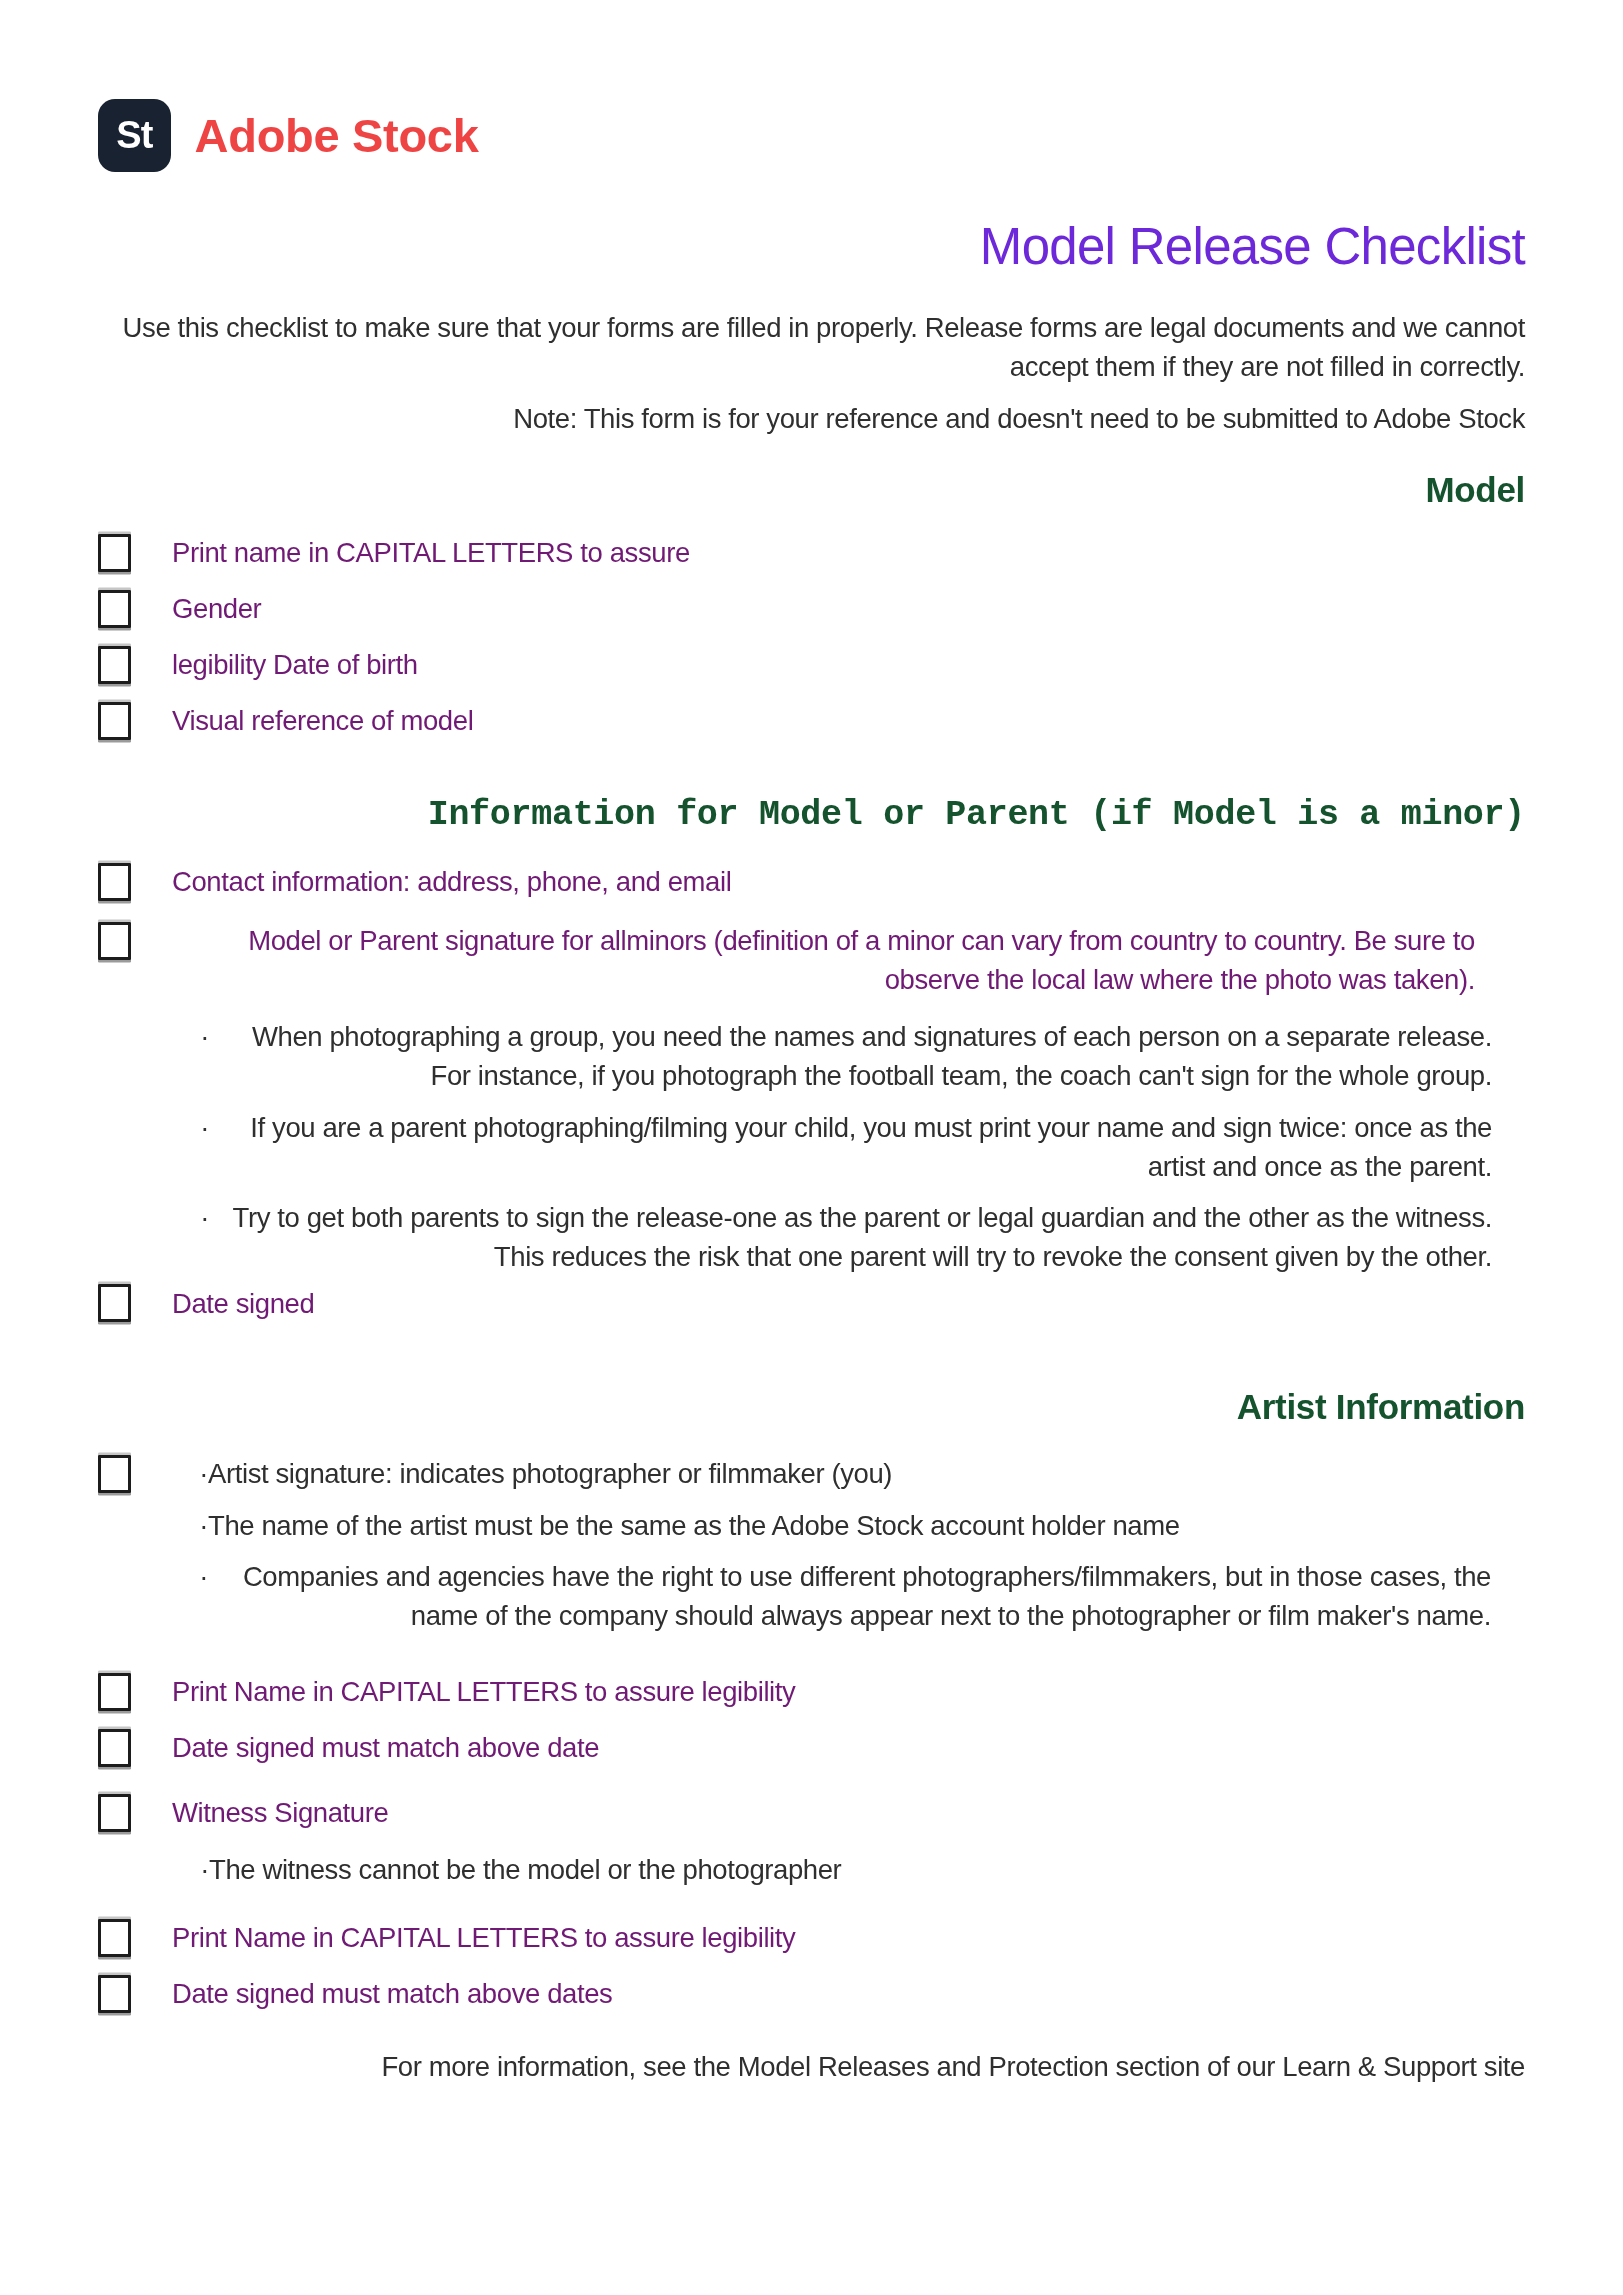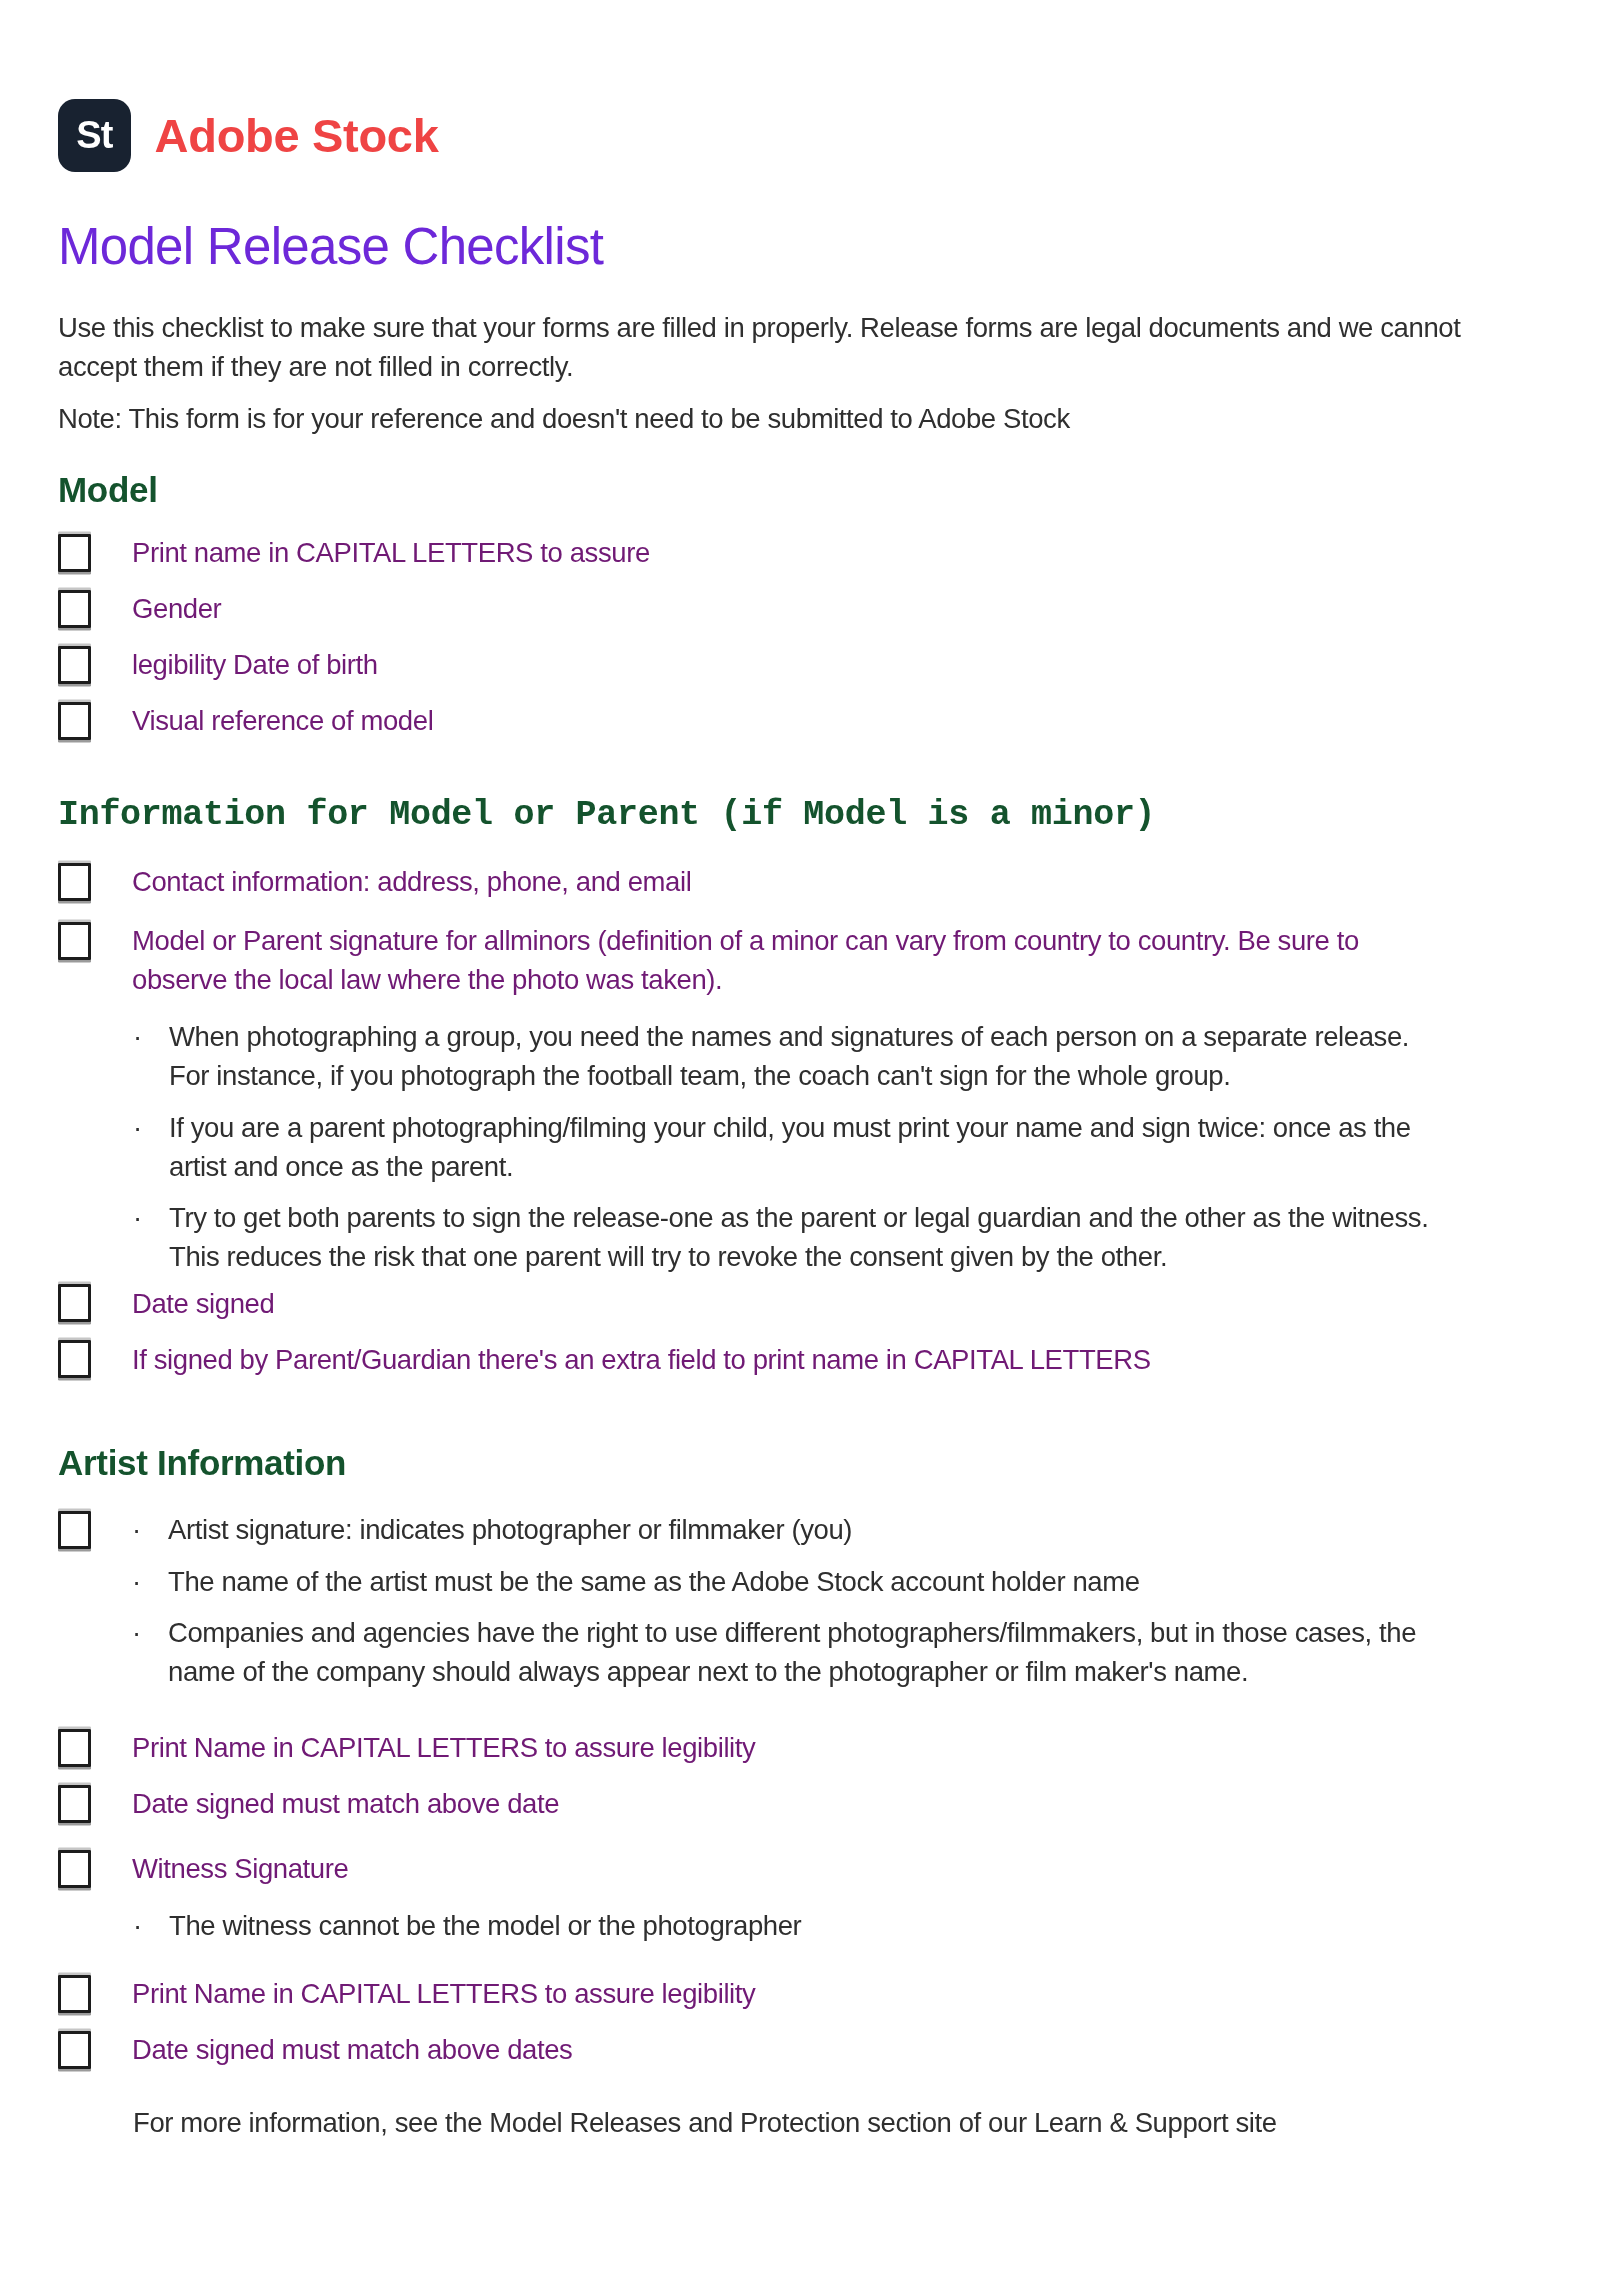--- a/index.html
+++ b/index.html
@@ -12,21 +12,22 @@
     height: 2295px;
     overflow: hidden;
     font-family: "Liberation Sans", sans-serif;
     color: #2f2f2f;
     letter-spacing: -0.4px;
   }
   .page {
     box-sizing: border-box;
     width: 1623px;
     height: 2295px;
-    padding: 0 58px;
+    padding: 0 98px;
+    text-align: right;
   }
   
   .logo-row {
     display: flex;
     align-items: center;
     padding-top: 99px;
   }
   .logo-icon {
     width: 73px;
     height: 73px;
@@ -208,24 +209,20 @@
     </div>
     <div class="bullet">
       <span class="dot">·</span>
       <span class="btxt">Try to get both parents to sign the release-one as the parent or legal guardian and the other as the witness. This reduces the risk that one parent will try to revoke the consent given by the other.</span>
     </div>
   </div>
 
   <div class="row mt-12">
     <span class="cb"></span>
     <span class="lbl">Date signed</span>
-  </div>
-  <div class="row mt-26">
-    <span class="cb"></span>
-    <span class="lbl">If signed by Parent/Guardian there's an extra field to print name in CAPITAL LETTERS</span>
   </div>
 
   <div class="h2 artist">Artist Information</div>
 
   <div class="row mt-42">
     <span class="cb"></span>
     <div class="bullets bullets-in-row">
       <div class="bullet">
         <span class="dot">·</span>
         <span class="btxt">Artist signature: indicates photographer or filmmaker (you)</span>

